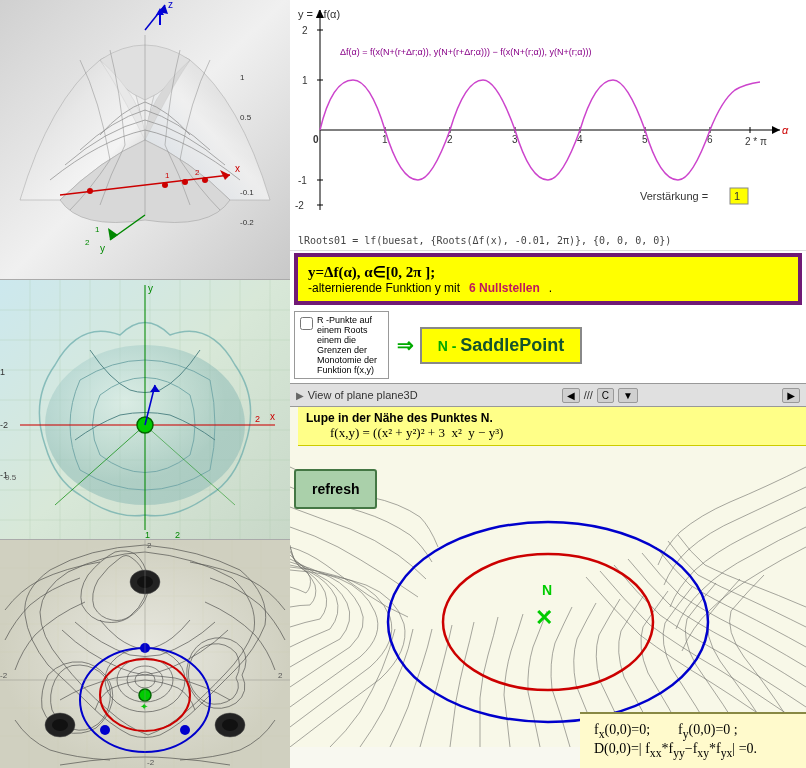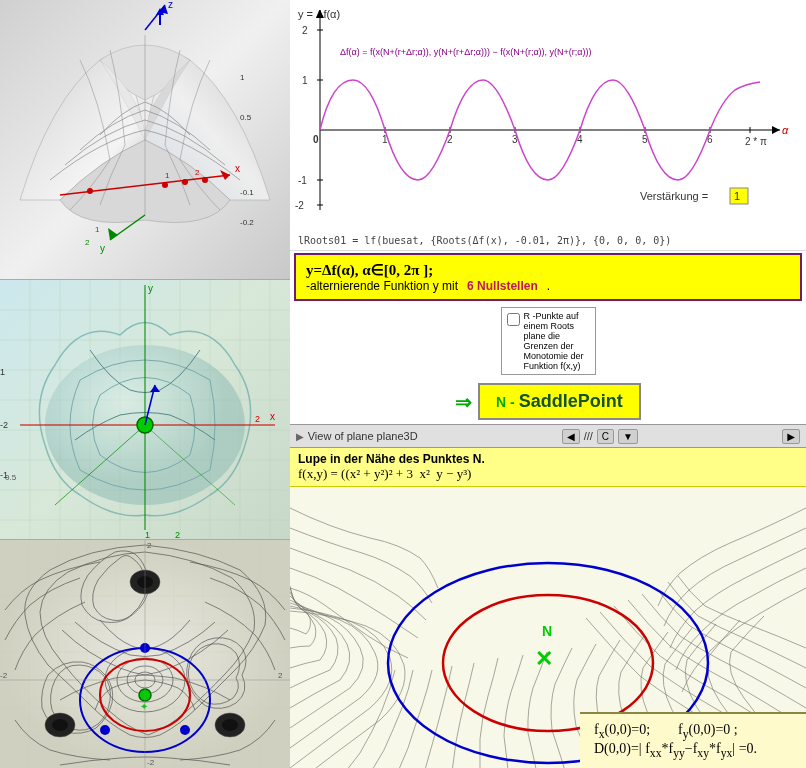--- a/index.html
+++ b/index.html
@@ -436,40 +436,40 @@
       <text x="350" y="200" font-size="11" fill="#333">Verstärkung = </text>
       <rect x="440" y="188" width="18" height="16" fill="#ffff00" stroke="#888" stroke-width="1"></rect>
       <text x="444" y="200" font-size="11" fill="#333">1</text>
     </svg>
   </div>
 
   <div class="info-panel">
     <span style="font-size:10px; color:#444; font-family: monospace;">lRoots01 = lf(buesat, {Roots(Δf(x), -0.01, 2π)}, {0, 0, 0, 0})</span>
   </div>
 
-  <div style="background:#ffff00; border:2px solid #701a75; padding:6px 10px; margin:2px 4px; position:relative;">
+  <div style="background:#ffff00; border:4px solid #701a75; padding:6px 10px; margin:2px 4px; position:relative;">
     <div style="font-size:15px; font-weight:bold; font-family:'Times New Roman',serif;">
       y=Δf(α),  α∈[0,&nbsp;2π&nbsp;];
     </div>
     <div style="font-size:12px; display:flex; align-items:center; gap:9px;">
       <span>-alternierende Funktion y mit</span>
       <span style="color:#be185d; font-weight:bold;">6 Nullstellen</span>
       <span>.</span>
     </div>
   </div>
 
-  <div style="display:flex; align-items:center; margin:4px 4px; gap:8px; position:relative;flex-direction:column;">
+  <div style="display:flex; align-items:center; margin:4px 4px; gap:8px; position:relative;">
 
     <div style="border:1px solid #999; background:#fff; padding:3px 5px; font-size:9px; width:95px; flex-shrink:0;">
       <div class="checkbox-row">
         <input type="checkbox" style="margin-top: 2px; flex-shrink: 0;">
         <div>
           <div>R -Punkte auf</div>
           <div>einem Roots</div>
-          <div>plane die</div>
+          <div>einem die</div>
           <div>Grenzen der</div>
           <div>Monotomie der</div>
           <div>Funktion f(x,y)</div>
         </div>
       </div>
     </div>
 
     <div style="display:flex; align-items:center; gap:6px; flex:1;">
       <span style="font-size:20px; font-weight:bold; color:#00aa00;">⇒</span>
       <span style="font-size:14px; font-weight:bold; color:#00aa00; background:#ffff00; border:2px solid #888; padding:6px 16px; white-space:nowrap;">
@@ -485,28 +485,31 @@
     <button class="toolbar-btn">◀</button>
     <span style="font-size:11px; color:#333;">///</span>
     <button class="toolbar-btn">C</button>
     <button class="toolbar-btn">▼</button>
     <span style="flex:1;"></span>
     <button class="toolbar-btn">▶</button>
   </div>
 
   <div class="lupe-area" style="position:relative;">
 
-    <div style="position:absolute; top:0; left:0; right:0; background:#ffff88; padding:4px 8px; font-size:12px; font-weight:bold; z-index:10; border-bottom:1px solid #cccc00;">
+    <div style="position:absolute; top:0; left:8px; right:0; background:#ffff88; padding:4px 8px; font-size:12px; font-weight:bold; z-index:10; border-bottom:1px solid #cccc00;">
       <span>Lupe in der Nähe des Punktes  N.</span>
       <br>
-      <span style="font-size:13px; font-family:'Times New Roman',serif; font-weight:normal;">
+      <span style="font-size:13px; font-family:'Times New Roman',serif; font-weight:normal;margin-left:24px;">
         f(x,y) = ((x² + y²)² + 3&nbsp;&nbsp;x²&nbsp;&nbsp;y − y³)
       </span>
     </div>
 
+    <div style="position:absolute; top:62px; left:4px; z-index:20;">
+      <button class="refresh-button">refresh</button>
+    </div>
 
     <svg width="516" height="340" style="position:absolute; top:0; left:0;">
 
       <rect width="516" height="340" fill="#f8f8e8"></rect>
 
       <g fill="none" stroke="#333" stroke-width="0.6" opacity="0.7">
 
         <path d="M 0,280 Q 30,260 60,240 Q 80,220 70,200 Q 60,180 40,170 Q 20,160 0,155"></path>
         <path d="M 0,300 Q 35,275 70,250 Q 95,228 85,205 Q 75,182 50,172 Q 25,162 0,158"></path>
         <path d="M 0,320 Q 40,290 80,260 Q 108,235 100,210 Q 90,185 62,174 Q 32,163 0,160"></path>

